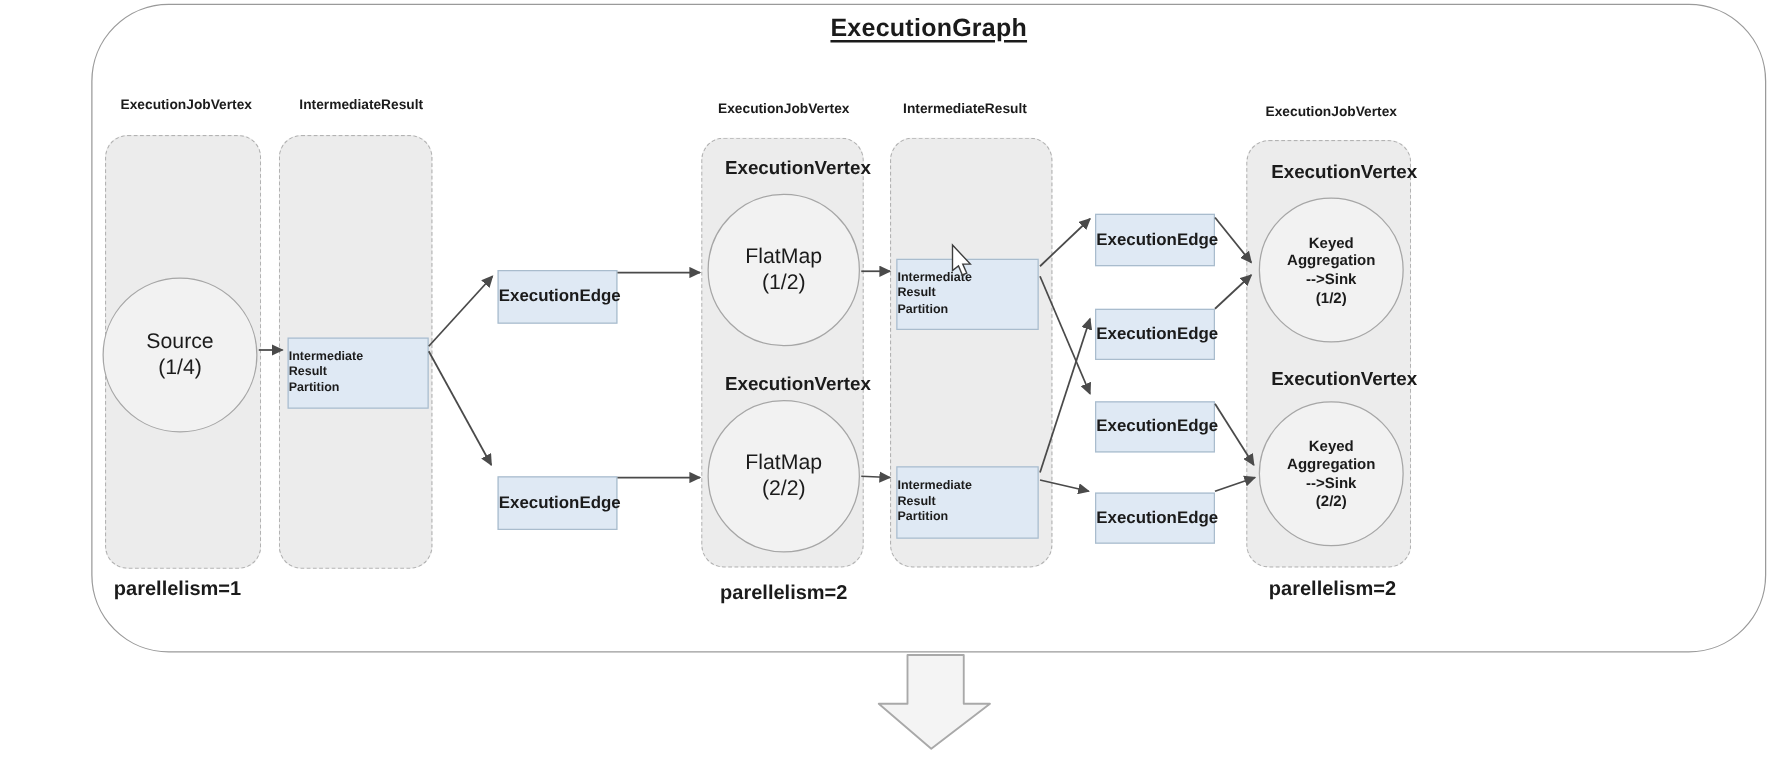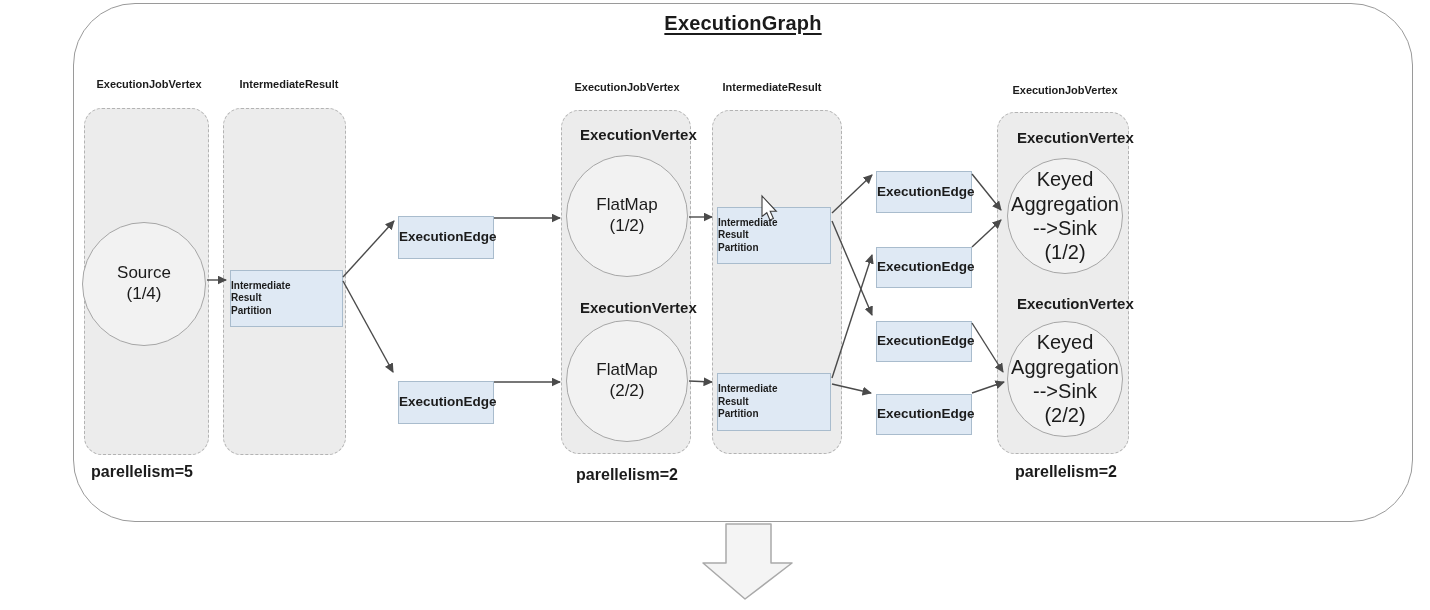--- a/index.html
+++ b/index.html
@@ -21,21 +21,21 @@
   .canvas{position:relative;width:1430px;height:610px;}
   .abs{position:absolute;}
   .outer{border:1px solid var(--container-border);border-radius:62px;background:#fff;}
   .dtitle{font-size:20px;font-weight:bold;text-align:center;text-decoration:underline;text-decoration-thickness:2px;text-underline-offset:3px;letter-spacing:.2px;}
   .col-label{font-size:11px;font-weight:bold;text-align:center;white-space:nowrap;}
   .group{background:var(--group-fill);border:1.5px dashed var(--group-border);border-radius:18px;}
   .ev-label{font-size:15px;font-weight:bold;text-align:center;white-space:nowrap;padding-left:19px;}
   .vertex{background:var(--vertex-fill);border:1px solid var(--vertex-border);border-radius:50%;
           display:flex;flex-direction:column;align-items:center;justify-content:center;}
   .vertex .big{font-size:17px;font-weight:normal;line-height:1.22;text-align:right;}
-  .vertex .med{font-size:20px;font-weight:normal;line-height:1.22;text-align:right;}
+  .vertex .med{font-size:12px;font-weight:bold;line-height:1.22;text-align:right;}
   .bluebox{background:var(--edge-box-fill);border:1px solid var(--edge-box-border);
            display:flex;flex-direction:column;align-items:flex-start;justify-content:center;margin-top:20px;}
   .bluebox span{font-size:10px;font-weight:bold;line-height:1.25;text-align:center;white-space:nowrap;}
   .edgebox span{font-size:13.5px;}
   .par-label{font-size:16px;font-weight:bold;text-align:center;white-space:nowrap;}
   svg.overlay{position:absolute;left:0;top:0;pointer-events:none;}
   .connector{stroke:var(--connector);stroke-width:1.4;fill:none;}
   .arrowhead{fill:var(--connector);}
   .bigarrow{fill:var(--big-arrow-fill);stroke:var(--big-arrow-border);stroke-width:1.5;stroke-linejoin:round;}
   .cursor{fill:#ffffff;stroke:#3c3c3c;stroke-width:1.1;}
@@ -59,21 +59,21 @@
     <span class="big">Source</span>
     <span class="big">(1/4)</span>
   </div>
 
   <div class="abs bluebox" style="left:230px;top:250px;width:113px;height:57px;">
     <span>Intermediate</span>
     <span>Result</span>
     <span>Partition</span>
   </div>
 
-  <div class="abs par-label" style="left:67px;top:463px;width:150px;">parellelism=5</div>
+  <div class="abs par-label" style="left:67px;top:463px;width:150px;">parellelism=1</div>
 
   <div class="abs bluebox edgebox" style="left:398px;top:196px;width:96px;height:43px;">
     <span>ExecutionEdge</span>
   </div>
   <div class="abs bluebox edgebox" style="left:398px;top:361px;width:96px;height:43px;">
     <span>ExecutionEdge</span>
   </div>
 
   <div class="abs col-label" style="left:552px;top:81px;width:150px;">ExecutionJobVertex</div>
   <div class="abs col-label" style="left:697px;top:81px;width:150px;">IntermediateResult</div>

